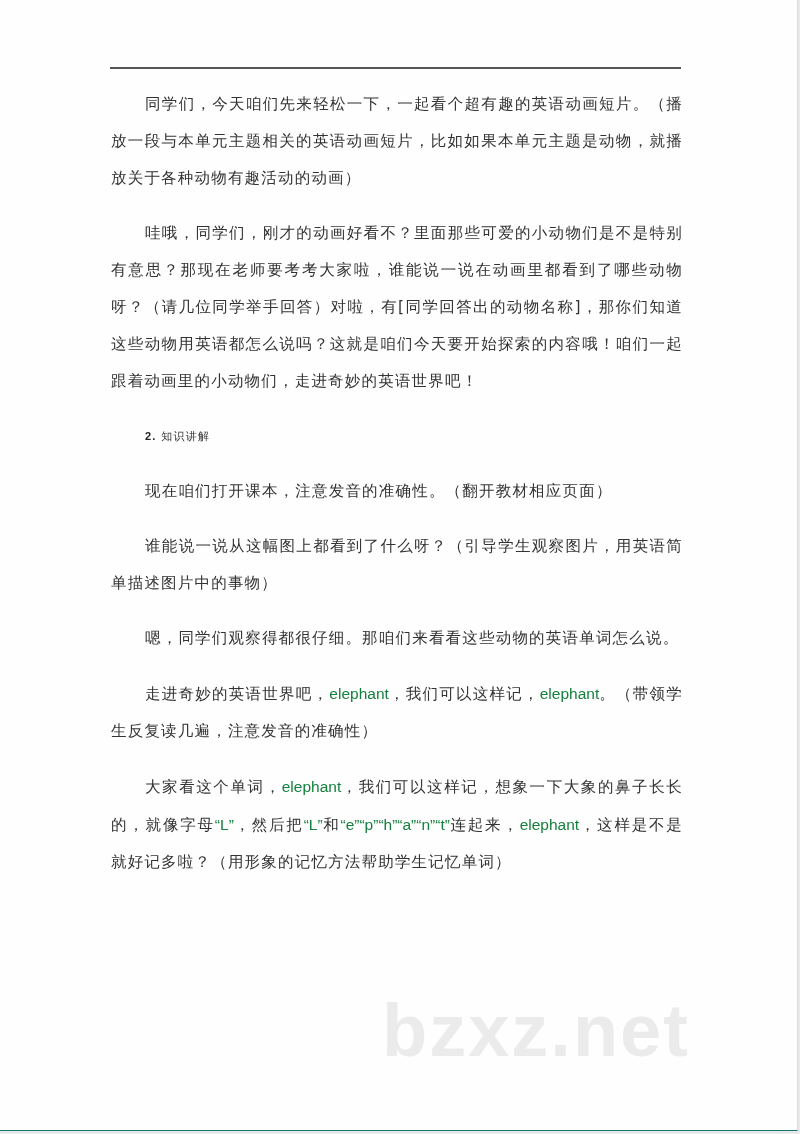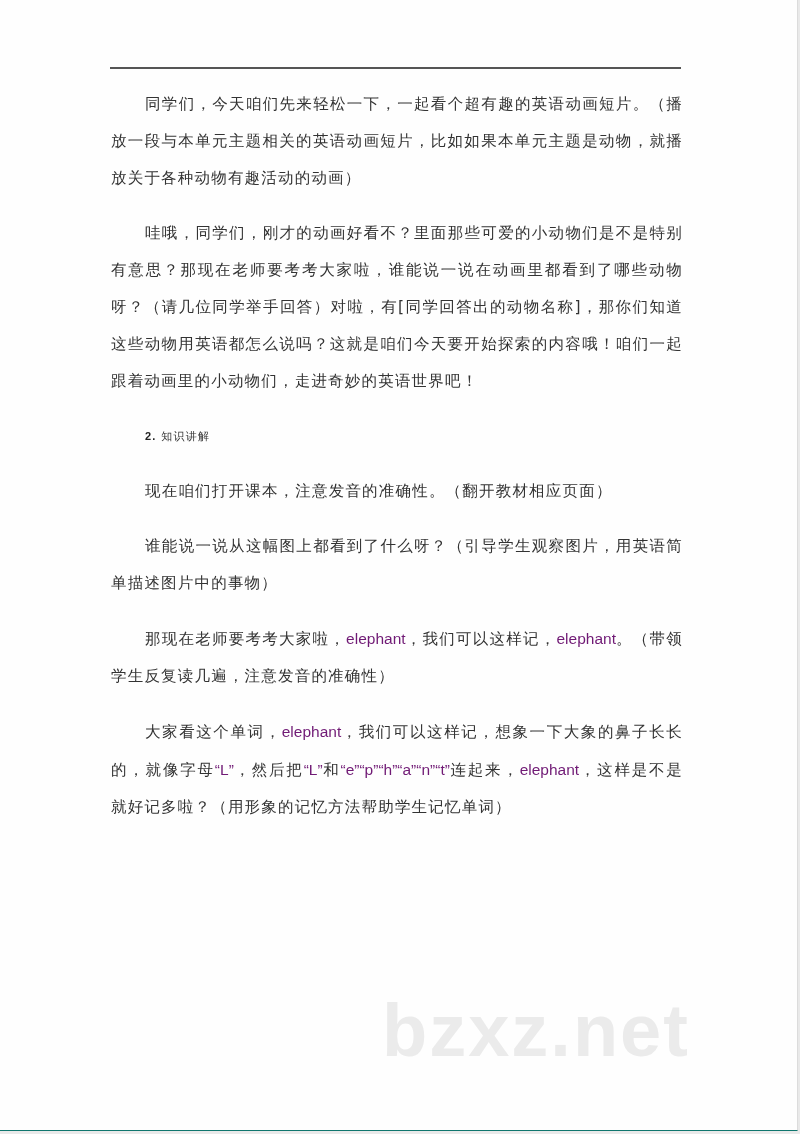--- a/index.html
+++ b/index.html
@@ -30,21 +30,21 @@
     text-indent: 34px;
     text-align: justify;
   }
   .heading {
     margin: 0 0 18px 0;
     line-height: 37px;
     padding-left: 34px;
     font-size: 11px;
   }
   .heading .num { font-family: "Liberation Sans", sans-serif; font-weight: bold; color: #222; }
-  .en { font-family: "Liberation Sans", sans-serif; color: #701a75; letter-spacing: 0; }
+  .en { font-family: "Liberation Sans", sans-serif; color: #15803d; letter-spacing: 0; }
   .watermark {
     position: absolute; left: 382px; top: 994px;
     font-family: "Liberation Sans", sans-serif; font-weight: bold;
     font-size: 74px; color: #ebebeb; letter-spacing: 2px;
     line-height: 1;
   }
 </style>
 </head>
 <body>
 
@@ -52,20 +52,21 @@
   <div class="header-rule"></div>
 
   <div class="content">
     <p class="para">同学们，今天咱们先来轻松一下，一起看个超有趣的英语动画短片。（播放一段与本单元主题相关的英语动画短片，比如如果本单元主题是动物，就播放关于各种动物有趣活动的动画）</p>
     <p class="para">哇哦，同学们，刚才的动画好看不？里面那些可爱的小动物们是不是特别有意思？那现在老师要考考大家啦，谁能说一说在动画里都看到了哪些动物呀？（请几位同学举手回答）对啦，有[同学回答出的动物名称]，那你们知道这些动物用英语都怎么说吗？这就是咱们今天要开始探索的内容哦！咱们一起跟着动画里的小动物们，走进奇妙的英语世界吧！</p>
 
     <p class="heading"><span class="num">2.</span> <span>知识讲解</span></p>
 
     <p class="para">现在咱们打开课本，注意发音的准确性。（翻开教材相应页面）</p>
     <p class="para">谁能说一说从这幅图上都看到了什么呀？（引导学生观察图片，用英语简单描述图片中的事物）</p>
+    <p class="para">嗯，同学们观察得都很仔细。那咱们来看看这些动物的英语单词怎么说。</p>
 
-    <p class="para"><span>那现在老师要考考大家啦，</span><span class="en">elephant</span><span>，我们可以这样记，</span><span class="en">elephant</span><span>。（带领学生反复读几遍，注意发音的准确性）</span></p>
+    <p class="para"><span>走进奇妙的英语世界吧，</span><span class="en">elephant</span><span>，我们可以这样记，</span><span class="en">elephant</span><span>。（带领学生反复读几遍，注意发音的准确性）</span></p>
 
     <p class="para"><span>大家看这个单词，</span><span class="en">elephant</span><span>，我们可以这样记，想象一下大象的鼻子长长的，就像字母</span><span class="en">“L”</span><span>，然后把</span><span class="en">“L”</span><span>和</span><span class="en">“e”“p”“h”“a”“n”“t”</span><span>连起来，</span><span class="en">elephant</span><span>，这样是不是就好记多啦？（用形象的记忆方法帮助学生记忆单词）</span></p>
   </div>
 
   <div class="watermark">bzxz.net</div>
 </div>
 
 </body></html>

